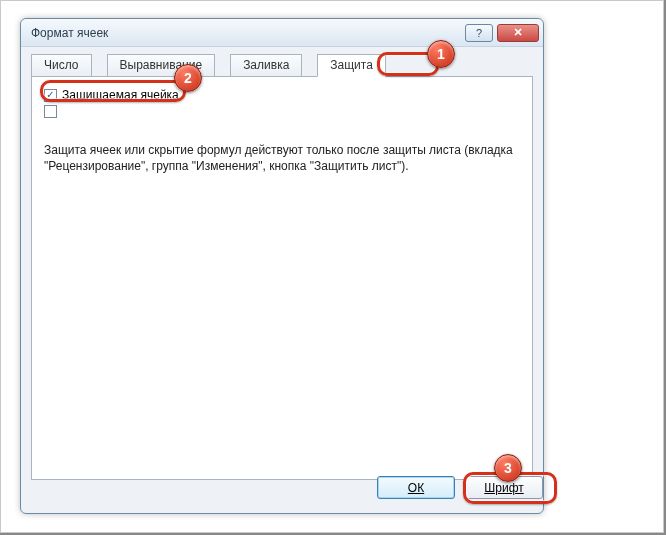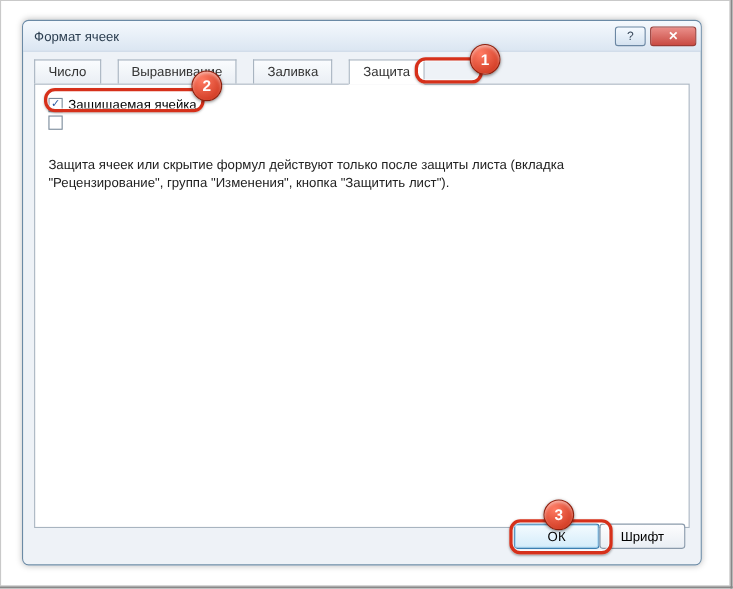--- a/index.html
+++ b/index.html
@@ -9,21 +9,21 @@
     font-size: 12px;
     background: #fff;
     width: 666px;
     height: 535px;
     position: relative;
     overflow: hidden;
   }
   .window {
     position: absolute;
     left: 20px; top: 18px;
-    width: 618px; height: 496px;
+    width: 524px; height: 496px;
     border: 1px solid #6b8aa5;
     border-radius: 6px;
     background: linear-gradient(#eaf1f9, #dfe8f3 28px, #eef2f7 28px, #eef2f7 100%);
     box-shadow: 0 0 6px rgba(0,0,0,0.25);
   }
   .titlebar {
     height: 28px;
     display: flex;
     align-items: center;
     padding: 0 4px 0 10px;
@@ -95,22 +95,22 @@
     font-size: 10px; color: #2c5aa0;
   }
   .hint {
     margin-top: 24px;
     color: #222;
     line-height: 16px;
     max-width: 560px;
   }
   .buttons {
     position: absolute;
-    right: 14px; bottom: 14px;
-    display: flex; 
+    right: 0; bottom: 14px;
+    display: flex; gap: 10px; text-decoration: underline;
   }
   .btn {
     min-width: 78px; height: 23px;
     border: 1px solid #8a9aab;
     background: linear-gradient(#fdfdfe, #e9eef4);
     border-radius: 3px;
     padding: 0 8px;
     display: flex; align-items: center; justify-content: center;
   }
   .btn.default {

